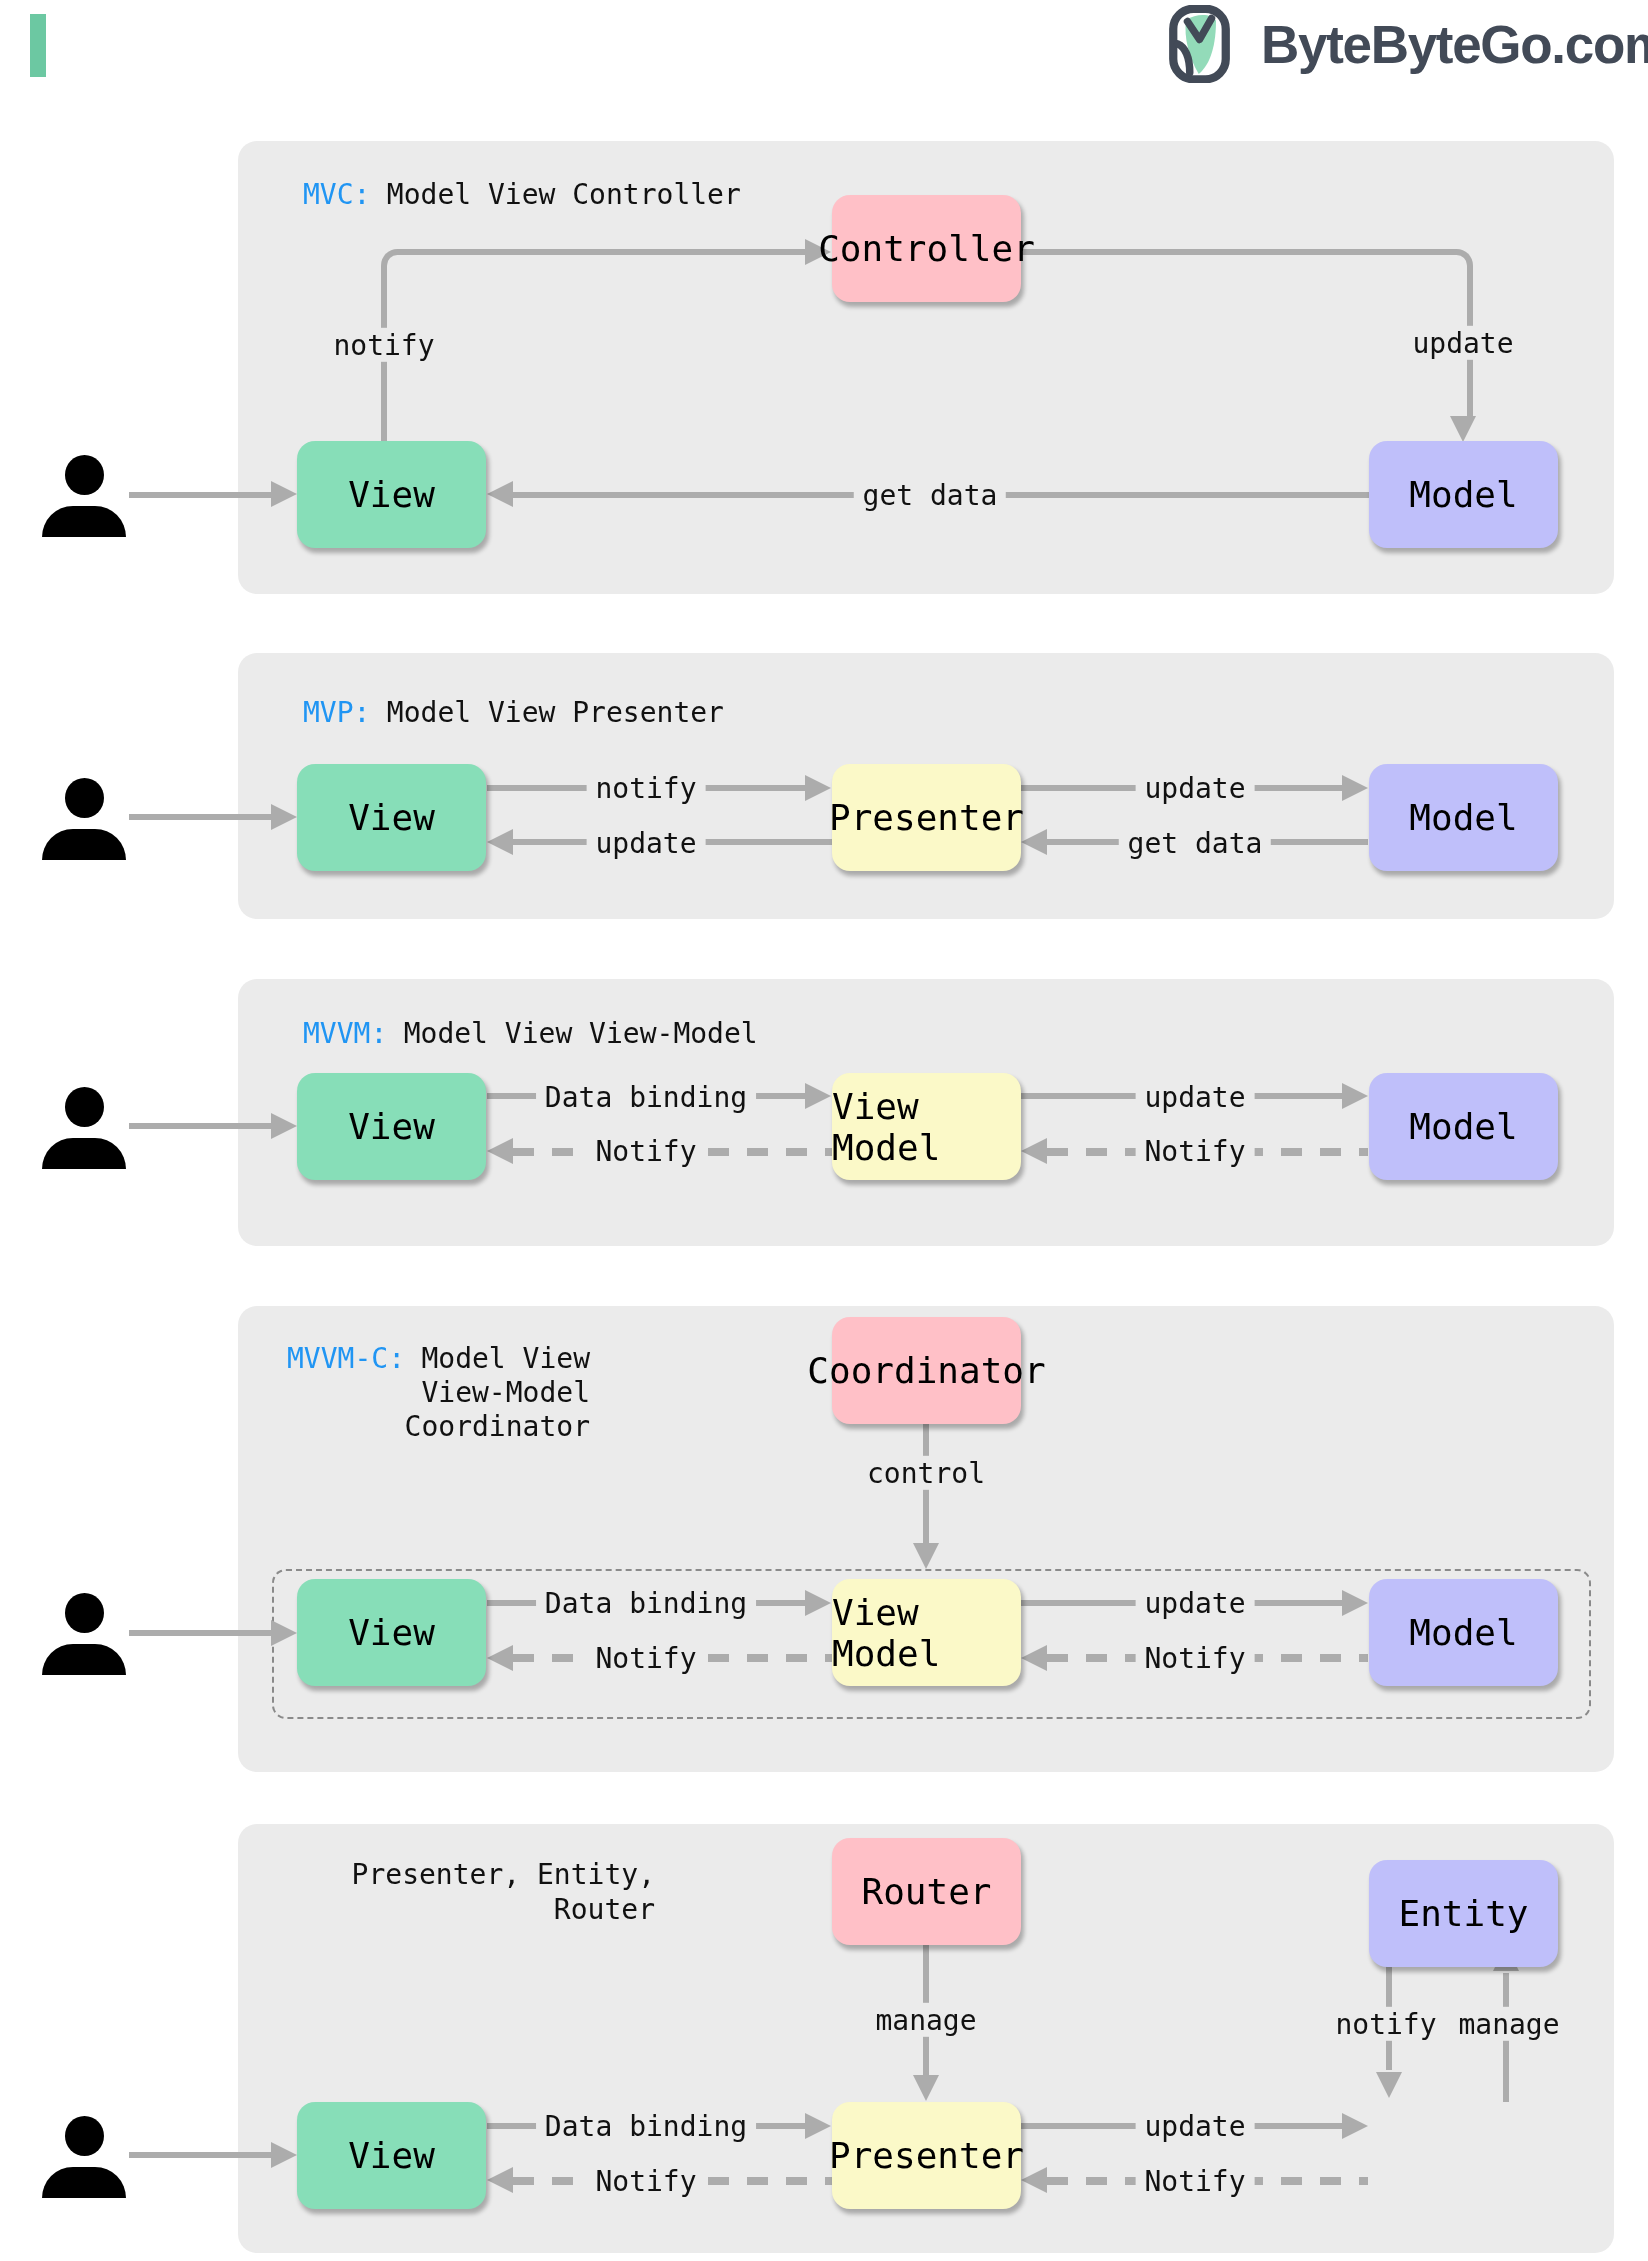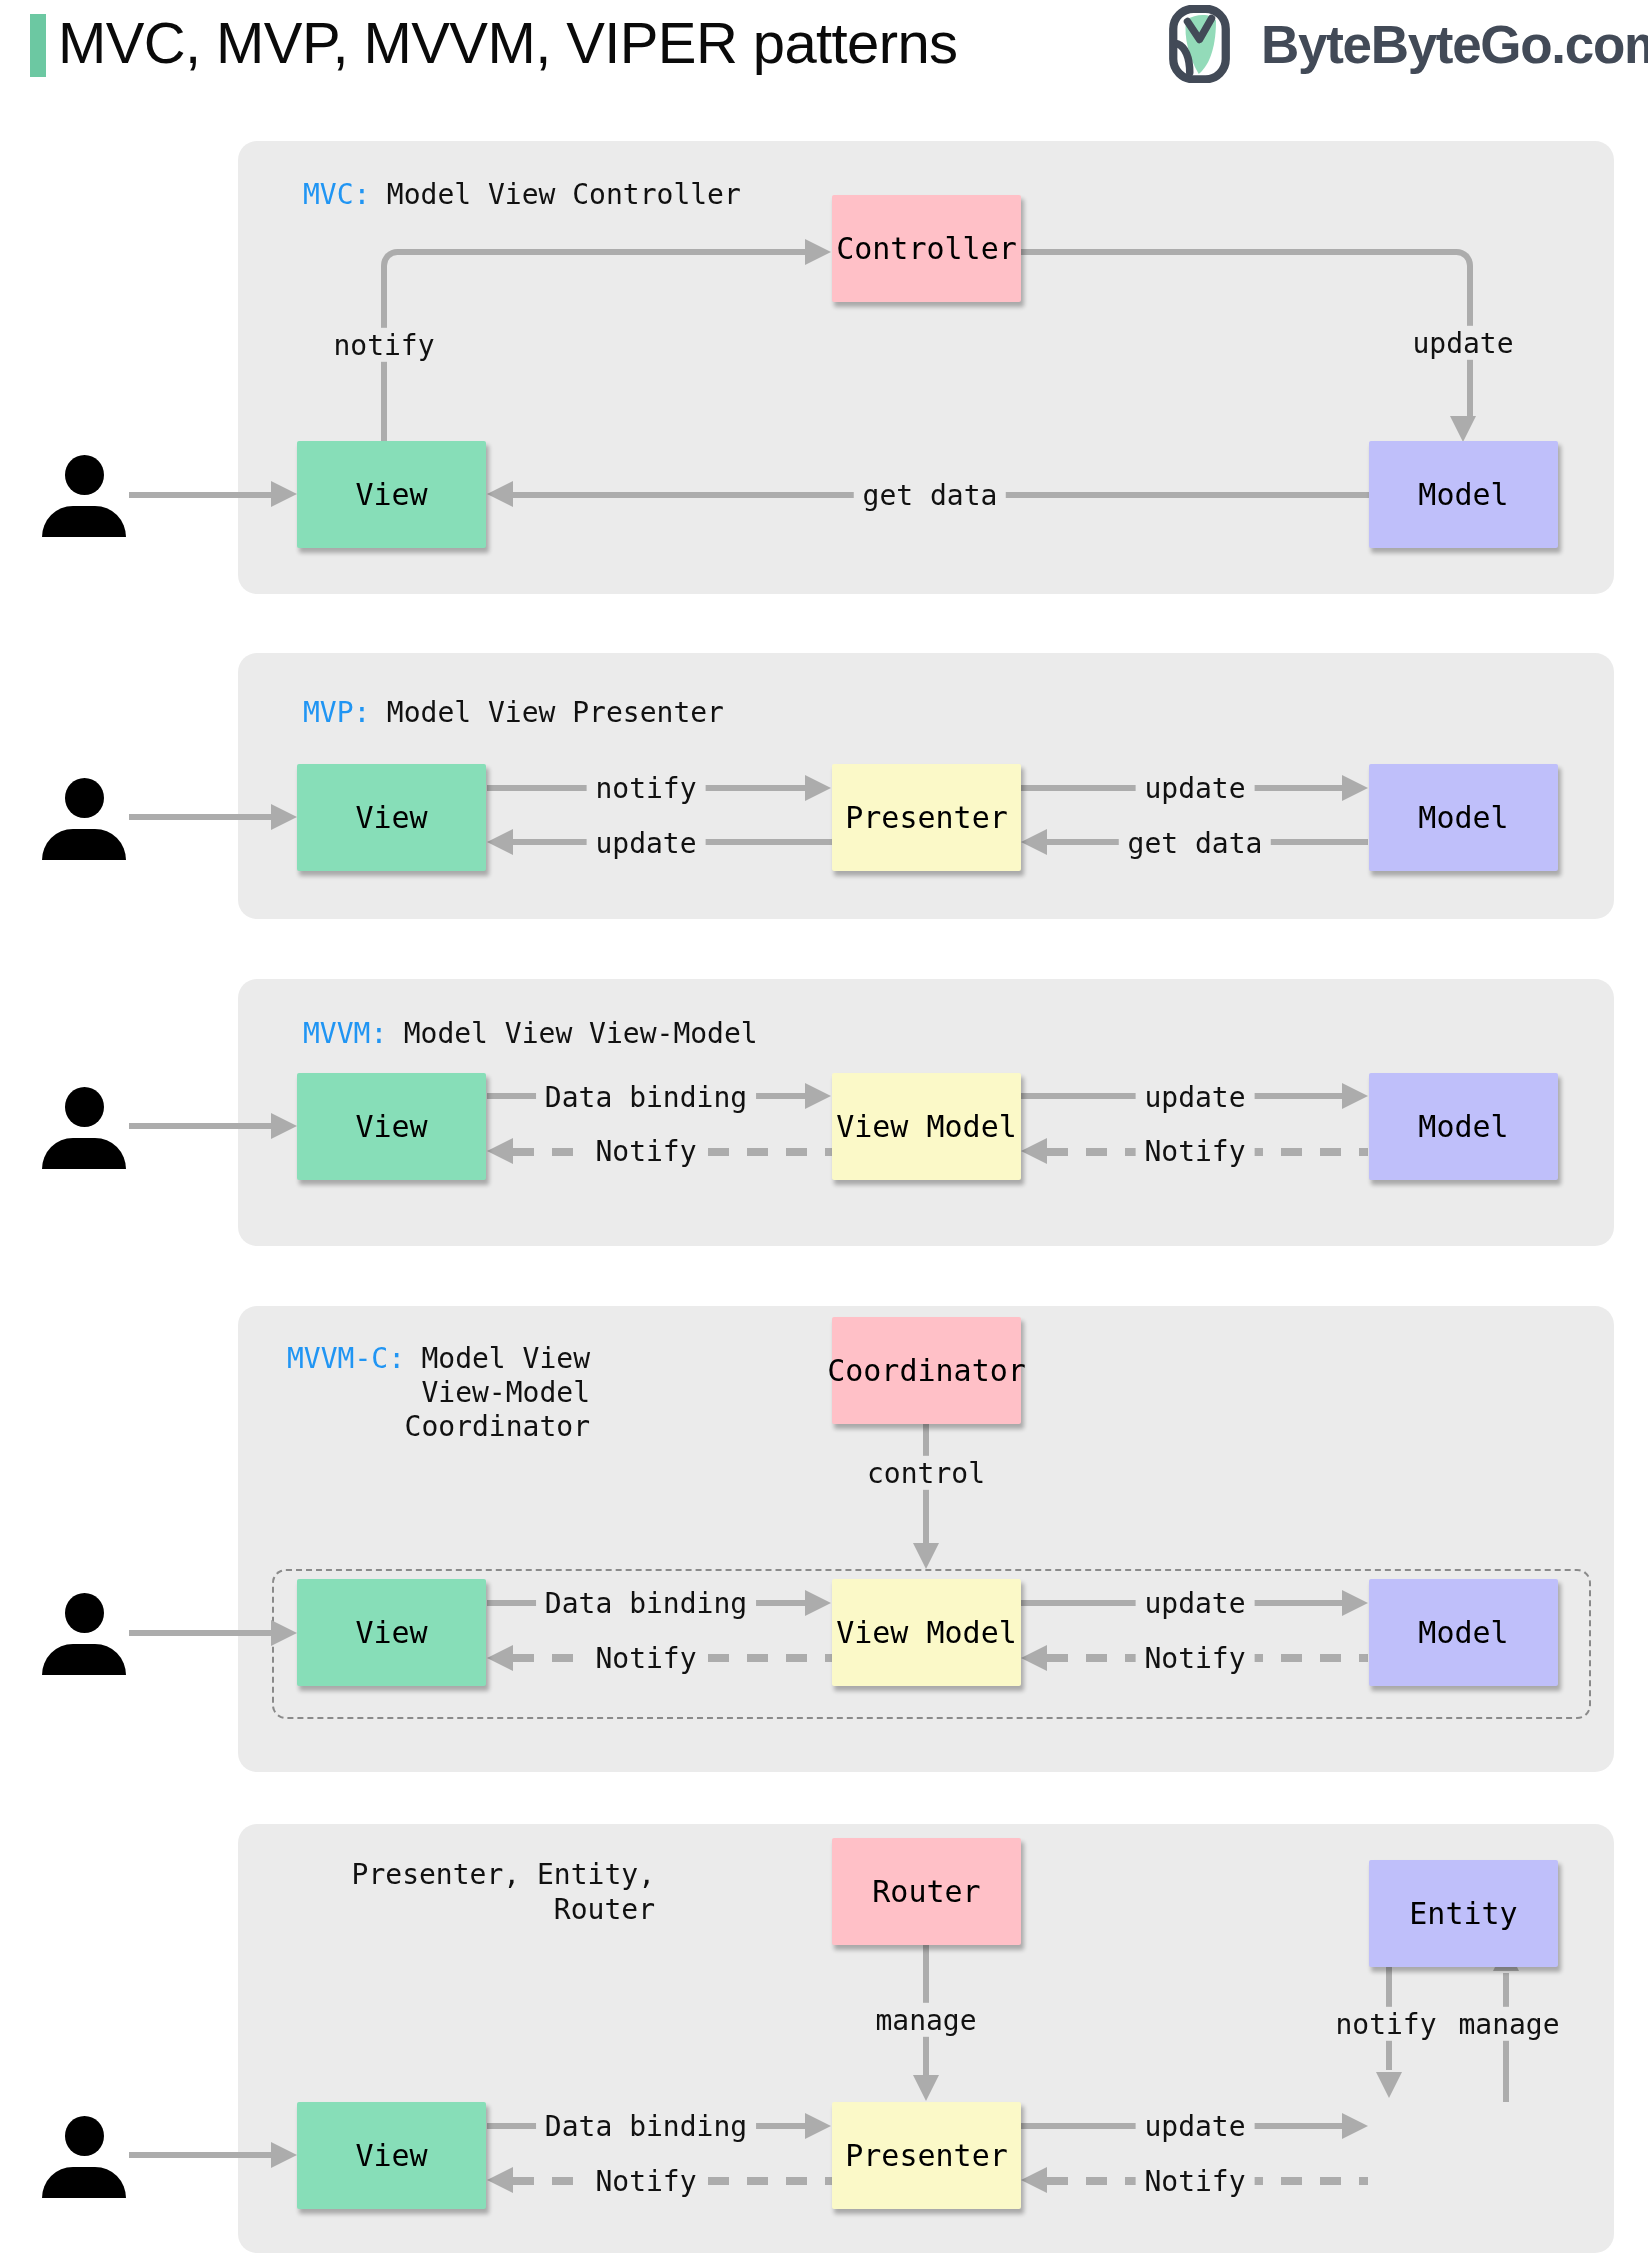--- a/index.html
+++ b/index.html
@@ -13,22 +13,22 @@
   .logo-text{font-family:"Liberation Sans",sans-serif;font-size:53px;font-weight:700;
              color:#424a57;letter-spacing:-1.3px;white-space:nowrap;}
   
   .panel{position:absolute;left:238px;width:1376px;background:#ebebeb;border-radius:19px;}
   .section{position:absolute;inset:0;pointer-events:none;}
   
   .sec-label{position:absolute;font-size:28px;line-height:34px;white-space:nowrap;}
   .sec-label .tag{color:#2095f3;margin-right:16.4px;}
   .sec-label.multi{white-space:normal;text-align:right;}
   
-  .box{position:absolute;width:189px;height:107px;border-radius:2px;display:flex;align-items:center;
-       justify-content:center;font-size:30px;color:#000;box-shadow:2.5px 4.4px 4.4px rgba(0,0,0,0.28);}
+  .box{position:absolute;width:189px;height:107px;border-radius:18px;display:flex;align-items:center;
+       justify-content:center;font-size:36px;color:#000;box-shadow:2.5px 4.4px 4.4px rgba(0,0,0,0.28);}
   .green{background:#87deb8;} .pink{background:#ffc0c7;} .purple{background:#bfbffa;}
   .yellow{background:#fbf9c8;} .magenta{background:#fbc2f8;}
   
   .hline{position:absolute;height:6.3px;background:#acacac;}
   .vline{position:absolute;width:6.3px;background:#acacac;}
   .dash-h{position:absolute;height:7.6px;
           background:repeating-linear-gradient(90deg,#acacac 0 21.4px,transparent 21.4px 39px);}
   .tri{position:absolute;width:0;height:0;}
   .tri-right{border-top:13.2px solid transparent;border-bottom:13.2px solid transparent;border-left:26.5px solid #acacac;}
   .tri-left{border-top:13.2px solid transparent;border-bottom:13.2px solid transparent;border-right:26.5px solid #acacac;}
@@ -44,21 +44,20 @@
   .person{position:absolute;left:42px;width:84px;height:82px;}
   .p-head{position:absolute;left:23px;top:0;width:39px;height:40px;border-radius:50%;background:#000;}
   .p-body{position:absolute;left:0;bottom:0;width:84px;height:31.5px;border-radius:44px 44px 0 0;background:#000;}
 </style>
 </head>
 <body>
 
 <div id="canvas">
 
   <div class="accent-bar"></div>
-  <div class="page-title">MVC, MVP, MVVM, VIPER patterns</div>
   <div class="logo">
     <svg width="76" height="78" viewBox="0 0 100 104">
       <rect x="9" y="5" width="70" height="94" rx="27" fill="#ffffff" stroke="#424a57" stroke-width="11"></rect>
       <path d="M26 20 C40 11 60 11 66 21 C66 50 60 78 43 92 C30 70 23 44 26 20 Z" fill="#93dbb9"></path>
       <path d="M28 22 L44 46 L60 18" stroke="#424a57" stroke-width="10" fill="none" stroke-linecap="round" stroke-linejoin="round"></path>
       <path d="M15 52 C25 56 31 70 31 90" stroke="#424a57" stroke-width="10" fill="none" stroke-linecap="round"></path>
     </svg>
     <span class="logo-text">ByteByteGo.com</span>
   </div>
 

